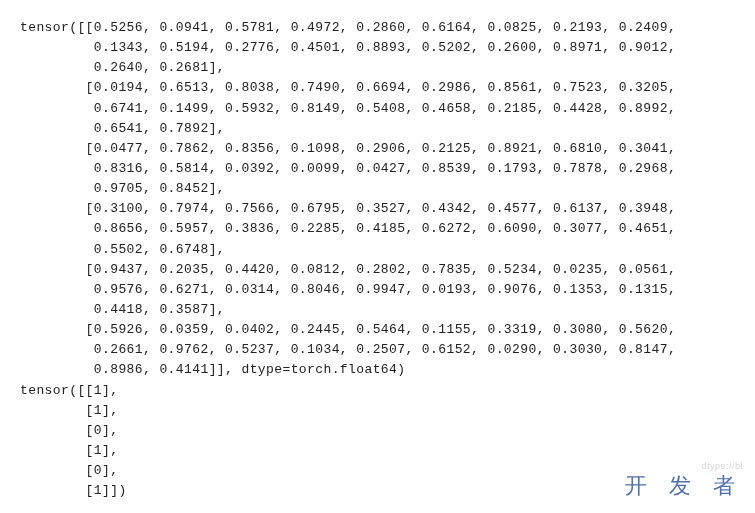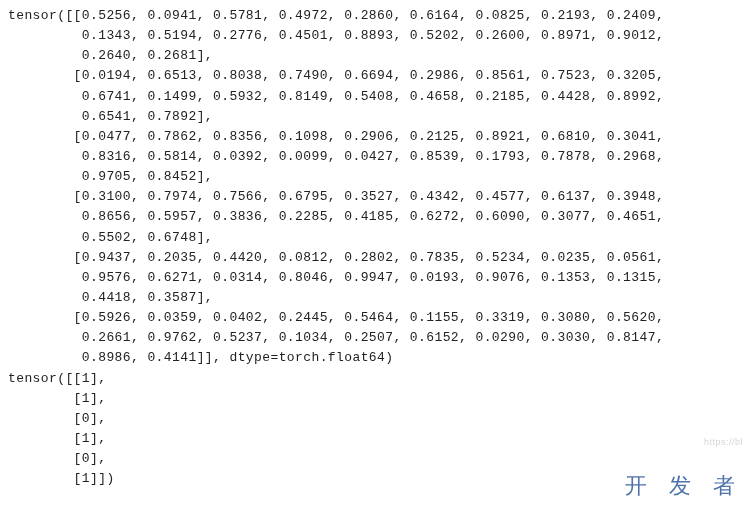--- a/index.html
+++ b/index.html
@@ -8,42 +8,41 @@
     width: 755px;
     height: 513px;
     background: #ffffff;
     font-family: "SimSun", "NSimSun", serif;
     font-size: 13px;
     color: #222;
     overflow: hidden;
     position: relative;
   }
   pre.tensor-block {
-    margin: 0;
+    margin: 12px;
     padding: 6px 8px 0 8px;
     font-family: "SimSun", "NSimSun", "Courier New", monospace;
     white-space: pre;
     line-height: 1.55;
     letter-spacing: 0.4px;
   }
   .watermark {
     position: absolute;
     right: 12px;
     bottom: 12px;
     text-align: right;
     pointer-events: none;
     opacity: 0.9;
   }
   .wm-top {
     font-family: "Microsoft YaHei", "SimHei", sans-serif;
     font-size: 22px;
     color: #3b63a0;
     letter-spacing: 8px;
     font-weight: normal;
-    margin-top: 24px;
   }
   .wm-bottom {
     font-family: Arial, sans-serif;
     font-size: 24px;
     color: #387ec7;
     font-weight: normal;
     letter-spacing: 0.5px;
   }
   .wm-bottom .z, .wm-bottom .m {
     color: #e05a2a;
@@ -78,15 +77,15 @@
          0.8986, 0.4141]], dtype=torch.float64)
 tensor([[1],
         [1],
         [0],
         [1],
         [0],
         [1]])
 </pre>
 
 <div class="watermark">
-  <div class="wm-tiny">https://bl</div>
+  <div class="wm-tiny">dtype://bl</div>
   <div class="wm-top">开 发 者</div>
 </div>
 
 </body></html>

